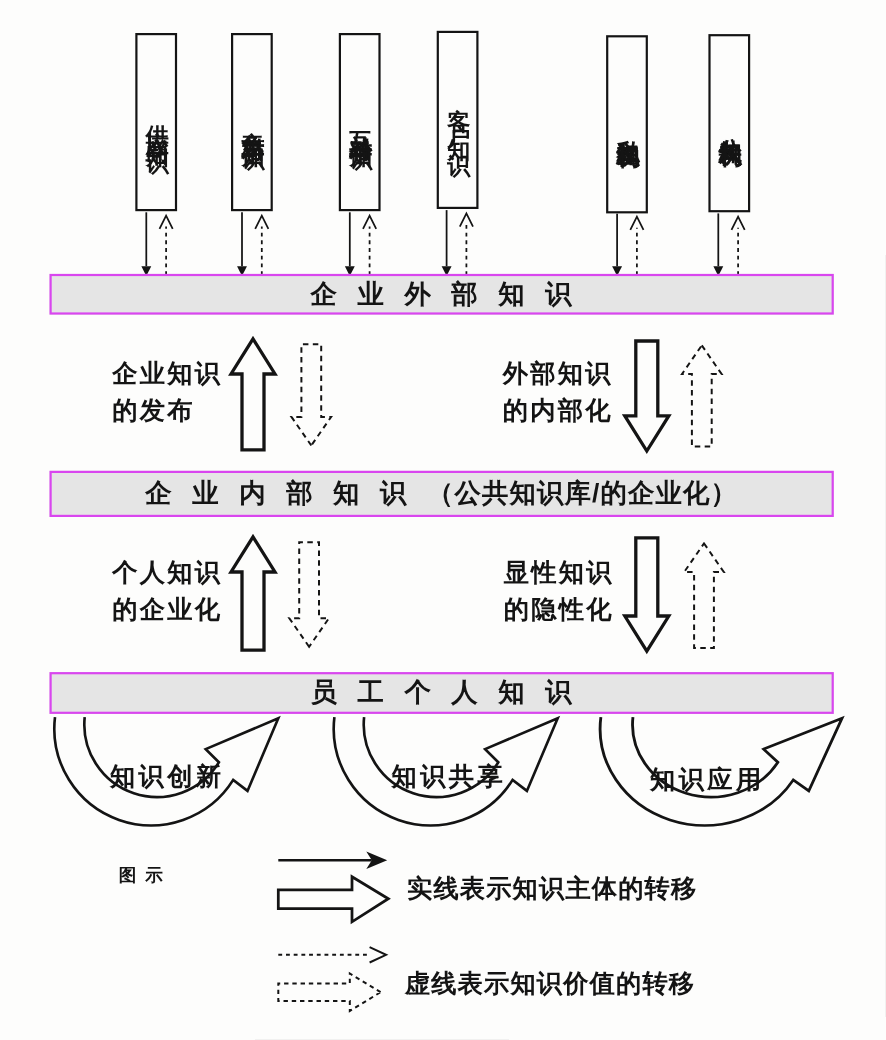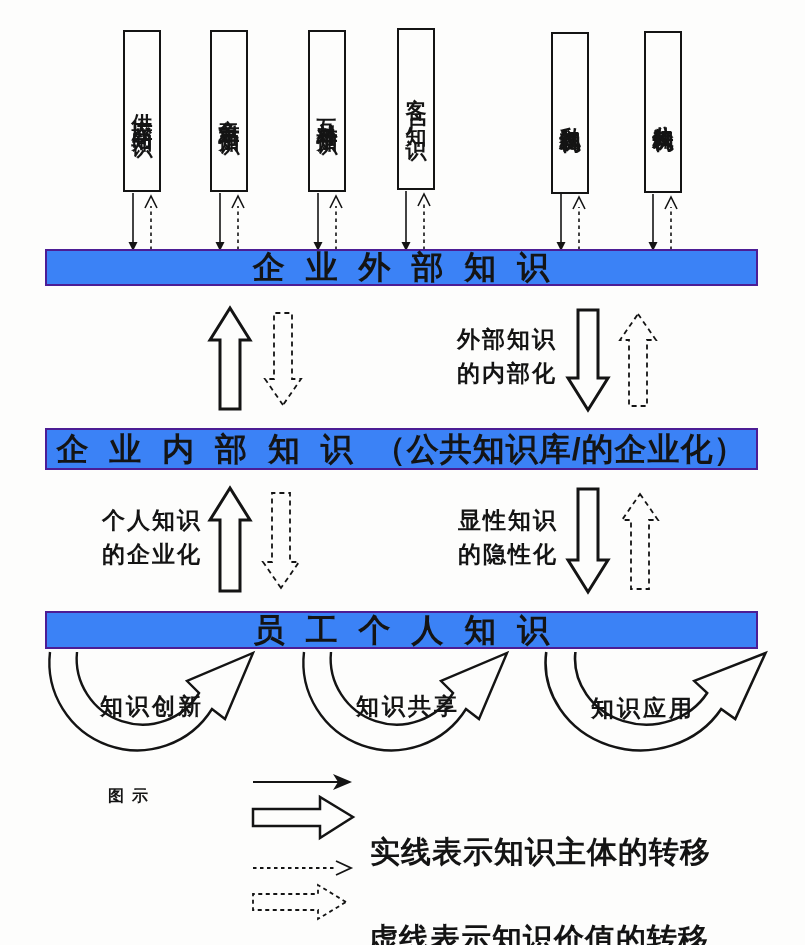--- a/index.html
+++ b/index.html
@@ -12,33 +12,33 @@
   .vbox{
     position:absolute;top:30px;width:34px;height:158px;border:2px solid #141414;
     background:#fdfdfc;display:flex;align-items:center;justify-content:center;
     writing-mode:vertical-rl;text-orientation:upright;
     font-size:21px;font-weight:600;letter-spacing:3px;line-height:34px;
   }
   .vbox.five{letter-spacing:6px;}
   .vbox.loose{letter-spacing:14px;}
   .vbox.tight{letter-spacing:1px;}
   .bar{
-    position:absolute;left:45px;width:709px;border:2px solid #4c1d95;background:#3b82f6;
-    text-align:center;font-size:32px;font-weight:600;word-spacing:10px;letter-spacing:1px;
+    position:absolute;left:45px;width:709px;border:2px solid #d946ef;background:#e5e5e5;
+    text-align:center;font-size:24px;font-weight:600;word-spacing:10px;letter-spacing:1px;
   }
   .bar.b1{top:249px;height:33px;line-height:33px;}
   .bar.b2{top:428px;height:38px;line-height:38px;}
   .bar.b3{top:611px;height:34px;line-height:34px;}
   .flow-label{
     position:absolute;font-size:23px;font-weight:600;line-height:34px;
     letter-spacing:2px;white-space:pre-line;
   }
   .cycle-label{position:absolute;font-size:23px;font-weight:600;letter-spacing:3px;text-align:center;}
   .legend-title{position:absolute;left:108px;top:786px;font-size:16px;font-weight:600;letter-spacing:8px;font-family:Liberation Mono, monospace;}
-  .legend-text{position:absolute;font-size:30px;font-weight:600;letter-spacing:1px;margin-top:40px;}
+  .legend-text{position:absolute;font-size:23px;font-weight:600;letter-spacing:1px;}
 </style>
 </head>
 <body>
 
 <div class="stage">
 
   <svg class="layer" width="805" height="945" viewBox="0 0 805 945">
     <g stroke="#141414" fill="none">
 
       <g>
@@ -109,20 +109,22 @@
   <div class="vbox" style="left:210px">竞争对手知识</div>
   <div class="vbox" style="left:308px">互补对手知识</div>
   <div class="vbox loose" style="left:397px;top:28px">客户知识</div>
   <div class="vbox tight" style="left:551px;top:32px">私立知识机构</div>
   <div class="vbox tight" style="left:644px;top:31px">公共知识机构</div>
 
   <div class="bar b1">企 业 外 部 知 识</div>
   <div class="bar b2">企 业 内 部 知 识 （公共知识库/的企业化）</div>
   <div class="bar b3">员 工 个 人 知 识</div>
 
+  <div class="flow-label" style="left:102px;top:322px">企业知识
+的发布</div>
   <div class="flow-label" style="left:457px;top:322px">外部知识
 的内部化</div>
   <div class="flow-label" style="left:458px;top:503px">显性知识
 的隐性化</div>
   <div class="flow-label" style="left:102px;top:503px">个人知识
 的企业化</div>
 
   <div class="cycle-label" style="left:100px;top:691px">知识创新</div>
   <div class="cycle-label" style="left:591px;top:693px">知识应用</div>
   <div class="cycle-label" style="left:356px;top:691px">知识共享</div>

